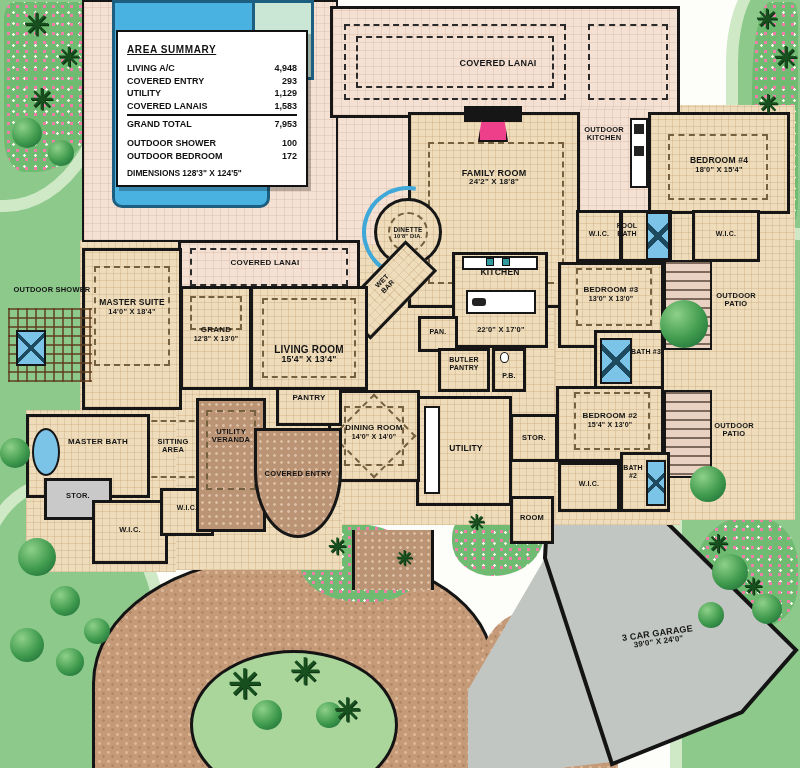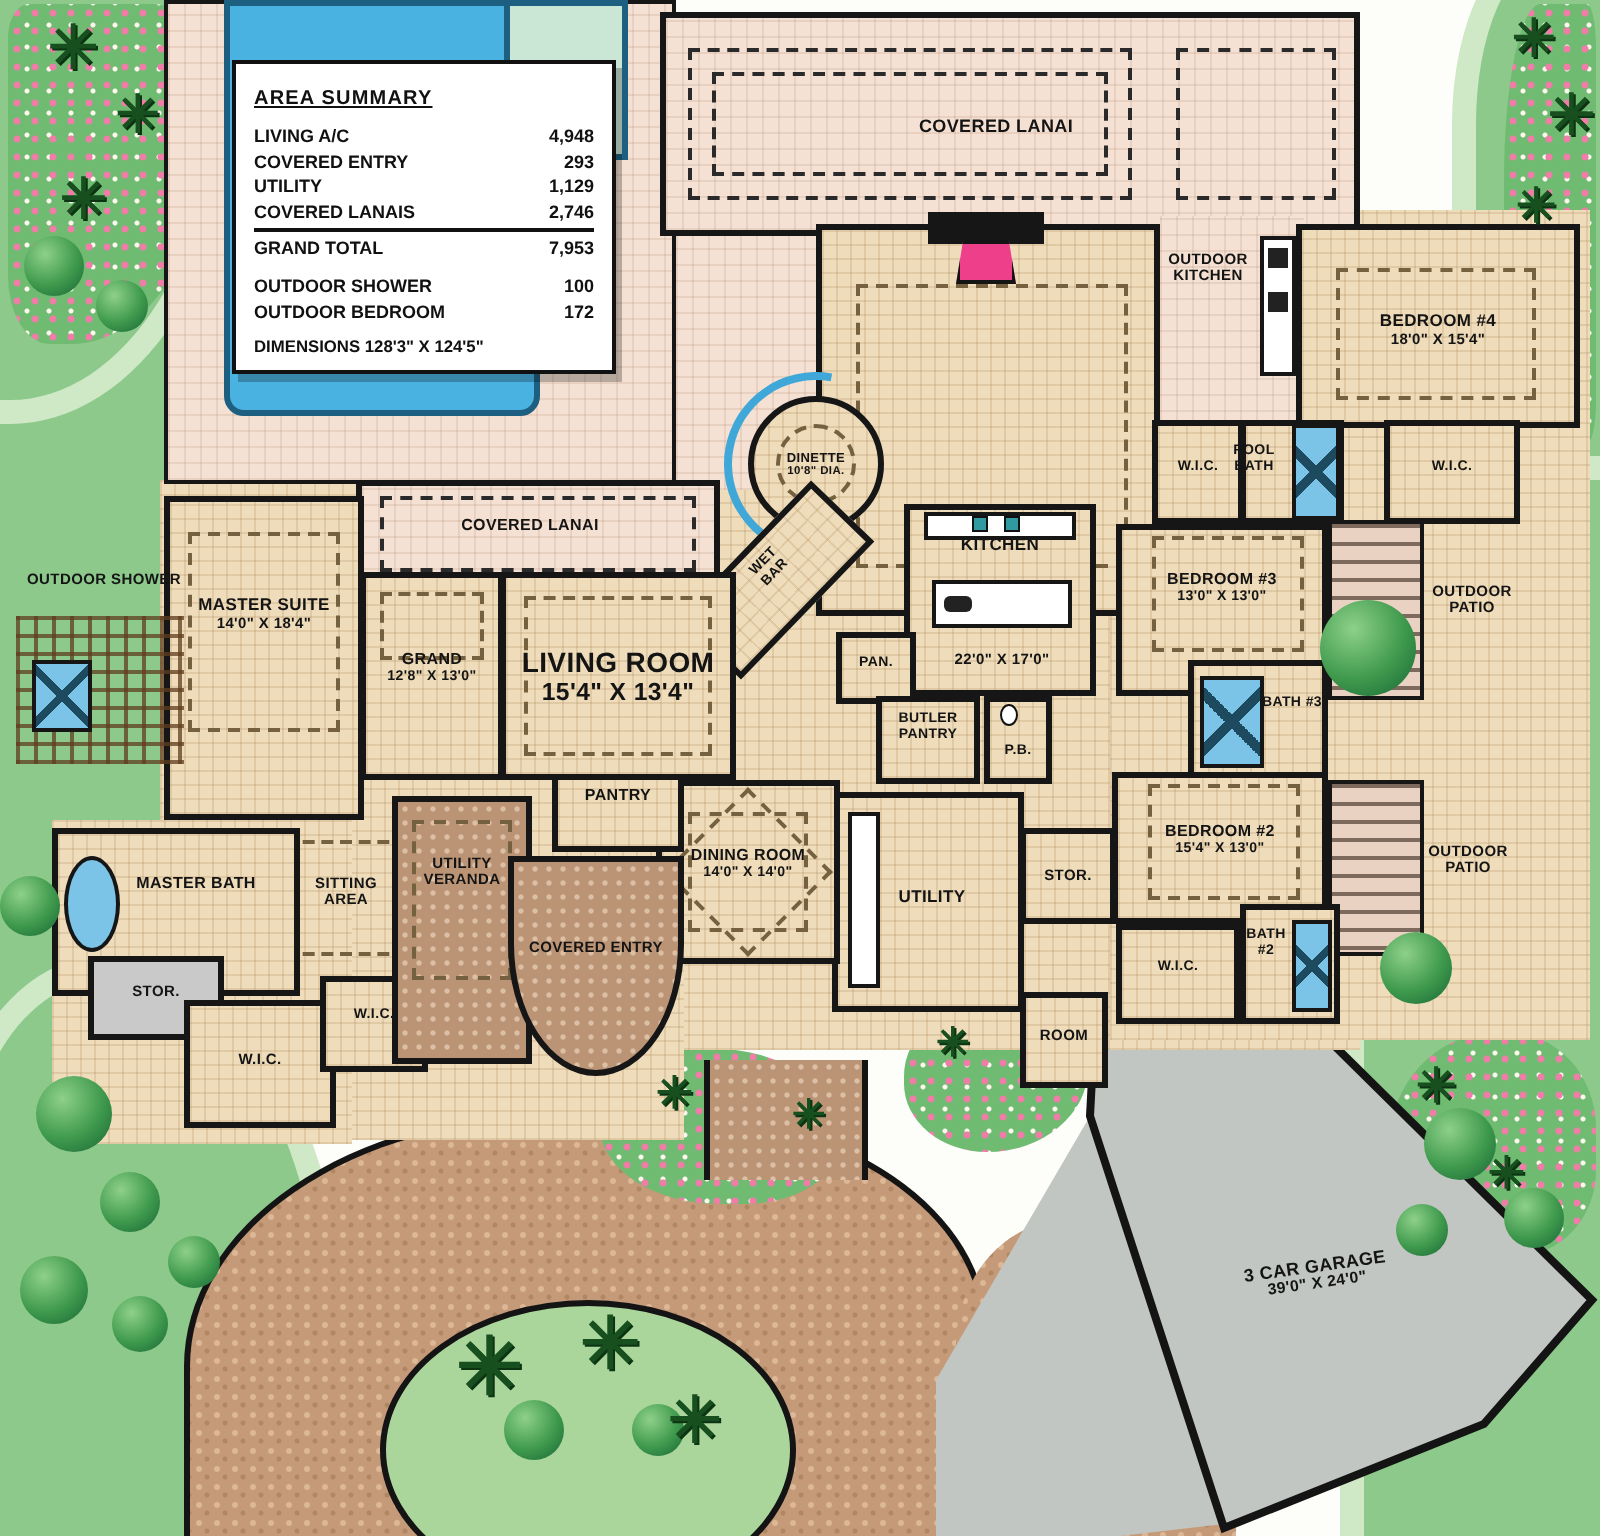--- a/index.html
+++ b/index.html
@@ -81,20 +81,24 @@
   <div class="a deck" style="left:580px;top:108px;width:72px;height:130px"></div>
   <div class="a white" style="left:630px;top:118px;width:18px;height:70px"></div>
   <div class="a" style="left:634px;top:124px;width:10px;height:10px;background:#222"></div>
   <div class="a" style="left:634px;top:146px;width:10px;height:10px;background:#222"></div>
   <div class="lbl" style="left:572px;top:126px;width:64px;font-size:7.5px">OUTDOOR KITCHEN</div>
 
   <div class="a cream rm" style="left:408px;top:112px;width:172px;height:196px"></div>
   <div class="a" style="left:464px;top:106px;width:58px;height:16px;background:#161616"></div>
   <div class="a" style="left:478px;top:120px;width:30px;height:22px;background:#ee3f8a;border:2px solid #141414;clip-path:polygon(12% 0,88% 0,100% 100%,0 100%)"></div>
   <div class="a d" style="left:428px;top:142px;width:136px;height:142px"></div>
+  <div class="lbl" style="left:420px;top:168px;width:148px;font-size:9px">
+    <span class="rn">FAMILY ROOM</span>
+    <span class="rd">24'2" X 18'8"</span>
+  </div>
 
   <div class="a" style="left:362px;top:186px;width:92px;height:92px;border:4px solid transparent;border-top-color:#3fa8d8;border-left-color:#3fa8d8;border-radius:50%;transform:rotate(-35deg)"></div>
   <div class="a cream" style="left:374px;top:198px;width:68px;height:68px;border:3px solid #161616;border-radius:50%"></div>
   <div class="a d" style="left:388px;top:212px;width:40px;height:40px;border-radius:50%"></div>
   <div class="lbl" style="left:376px;top:226px;width:64px;font-size:6.5px">
     <span class="rn">DINETTE</span>
     <span class="rd">10'8" DIA.</span>
   </div>
 
   <div class="a cream rm" style="left:340px;top:268px;width:96px;height:44px;transform:rotate(-46deg)"></div>
@@ -170,21 +174,21 @@
   <div class="a d" style="left:344px;top:406px;width:60px;height:60px;transform:rotate(45deg)"></div>
   <div class="lbl" style="left:330px;top:424px;width:88px;font-size:8px">
     <span class="rn">DINING ROOM</span>
     <span class="rd">14'0" X 14'0"</span>
   </div>
   <div class="a cream rm" style="left:276px;top:376px;width:66px;height:50px"></div>
   <div class="lbl" style="left:282px;top:394px;width:54px;font-size:8px">PANTRY</div>
 
   <div class="a cream rm" style="left:250px;top:286px;width:118px;height:104px"></div>
   <div class="a d" style="left:262px;top:298px;width:94px;height:80px"></div>
-  <div class="lbl" style="left:252px;top:324px;width:114px;font-size:14px">
+  <div class="lbl" style="left:252px;top:344px;width:114px;font-size:10px">
     <span class="rn">LIVING ROOM</span>
     <span class="rd">15'4" X 13'4"</span>
   </div>
   <div class="a cream rm" style="left:180px;top:286px;width:72px;height:104px"></div>
   <div class="a d" style="left:190px;top:296px;width:52px;height:34px"></div>
   <div class="lbl" style="left:182px;top:326px;width:68px;font-size:8px">
     <span class="rn">GRAND</span>
     <span class="rd">12'8" X 13'0"</span>
   </div>
 
@@ -260,21 +264,21 @@
     <div class="s-row">
         <span>COVERED ENTRY</span>
         <span>293</span>
       </div>
     <div class="s-row">
         <span>UTILITY</span>
         <span>1,129</span>
       </div>
     <div class="s-row">
         <span>COVERED LANAIS</span>
-        <span>2,746</span>
+        <span>1,583</span>
       </div>
     <div class="s-hr"></div>
     <div class="s-row">
         <span>GRAND TOTAL</span>
         <span>7,953</span>
       </div>
     <div class="gap"></div>
     <div class="s-row">
         <span>OUTDOOR SHOWER</span>
         <span>100</span>

